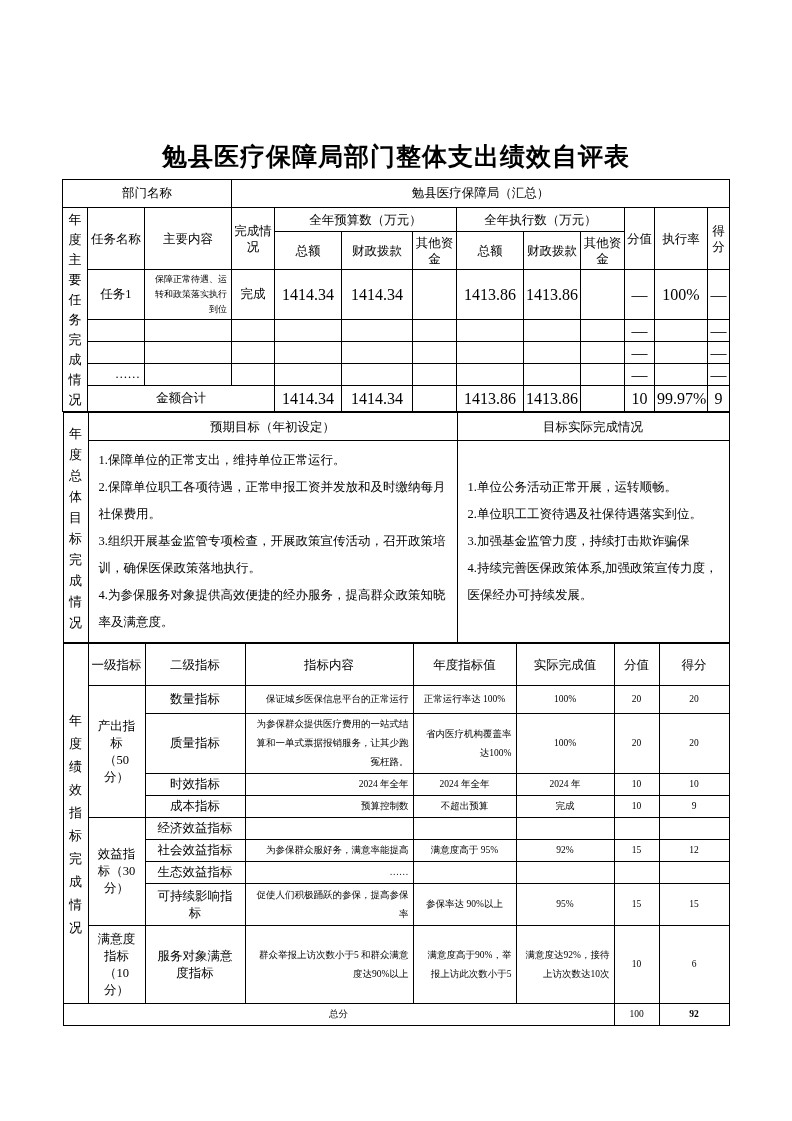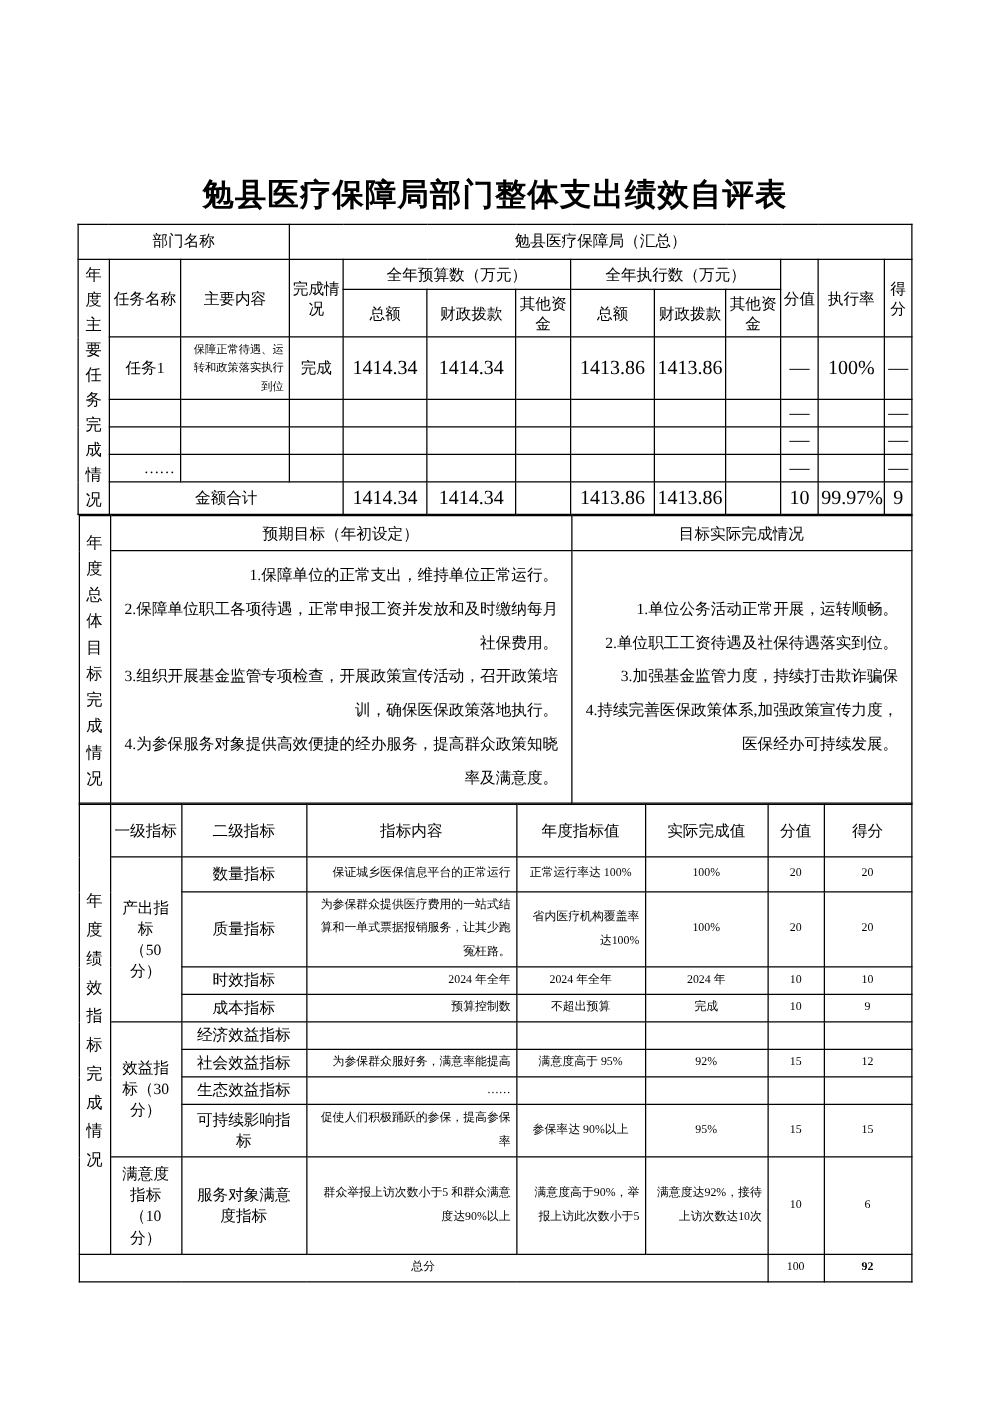--- a/index.html
+++ b/index.html
@@ -37,21 +37,21 @@
   .v3{line-height:23px;}
   .num{font-size:16px;}
   .small{font-size:9.5px;line-height:19px;}
   .xsmall{font-size:9px;line-height:15px;}
   .left{text-align:right;padding-left:5px;padding-right:4px;}
   .prewrap{white-space:pre-line;line-height:17px;}
   .goal{
     text-align:left;vertical-align:middle;
     font-size:12.5px;padding:6px 10px;
   }
-  .goal div{line-height:27px;text-align:right;}
+  .goal div{line-height:27px;}
   .bold{font-weight:bold;}
   .hdr{font-size:12.5px;line-height:16px;}
 </style>
 </head>
 <body>
 
 <div class="page">
 
   <h1 class="doc-title">勉县医疗保障局部门整体支出绩效自评表</h1>
 

